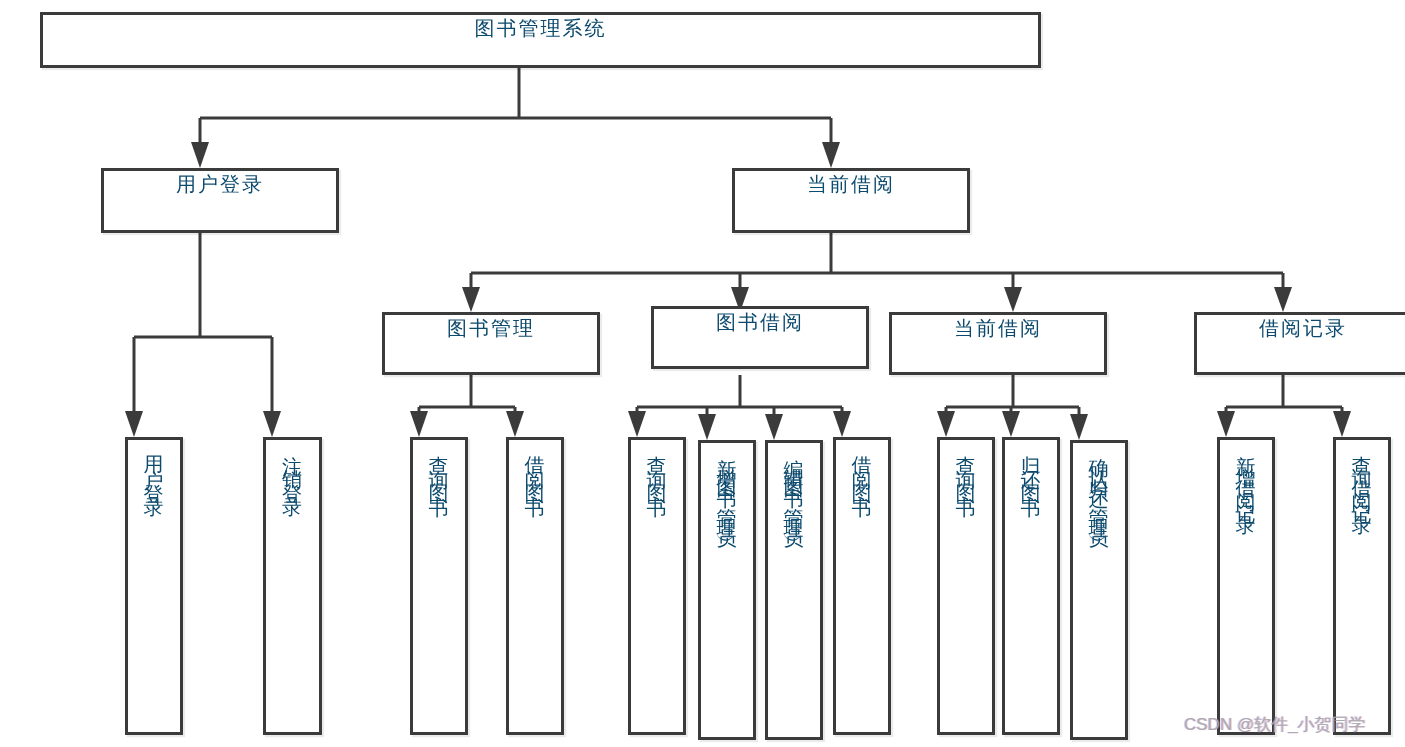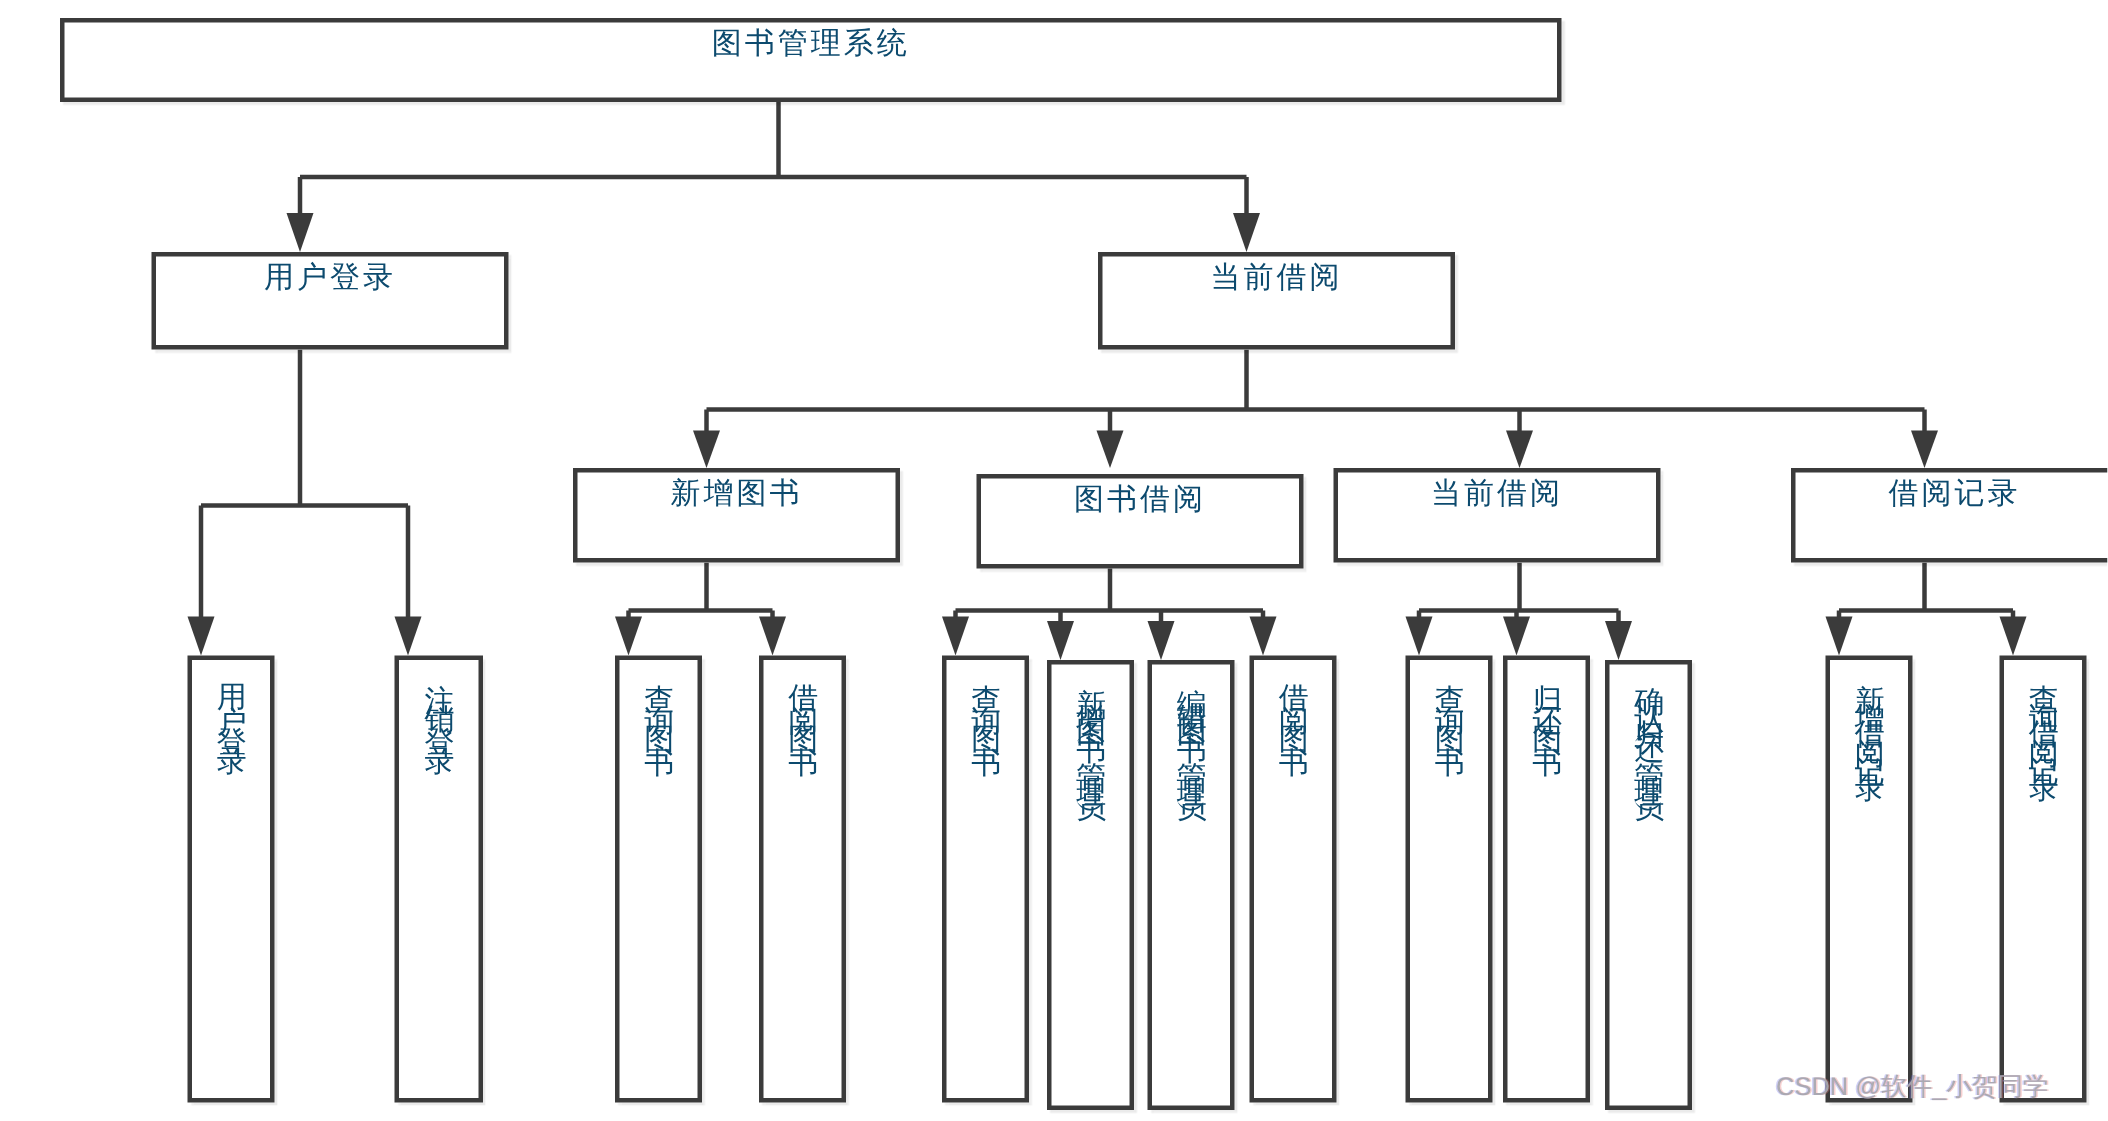--- a/index.html
+++ b/index.html
@@ -122,23 +122,23 @@
   </div>
 
   <div class="node" style="left:81px; top:168px; width:238px; height:65px;">
     <span class="h-label">用户登录</span>
   </div>
   <div class="node" style="left:712px; top:168px; width:238px; height:65px;">
     <span class="h-label">当前借阅</span>
   </div>
 
   <div class="node" style="left:362px; top:312px; width:218px; height:63px;">
-    <span class="h-label">新增图书</span>
+    <span class="h-label">图书管理</span>
   </div>
-  <div class="node" style="left:631px; top:316px; width:218px; height:63px;">
+  <div class="node" style="left:631px; top:306px; width:218px; height:63px;">
     <span class="h-label">图书借阅</span>
   </div>
   <div class="node" style="left:869px; top:312px; width:218px; height:63px;">
     <span class="h-label">当前借阅</span>
   </div>
   <div class="node" style="left:1174px; top:312px; width:218px; height:63px;">
     <span class="h-label">借阅记录</span>
   </div>
 
   <div class="node leaf" style="left:105px; top:437px; width:58px; height:298px;">

